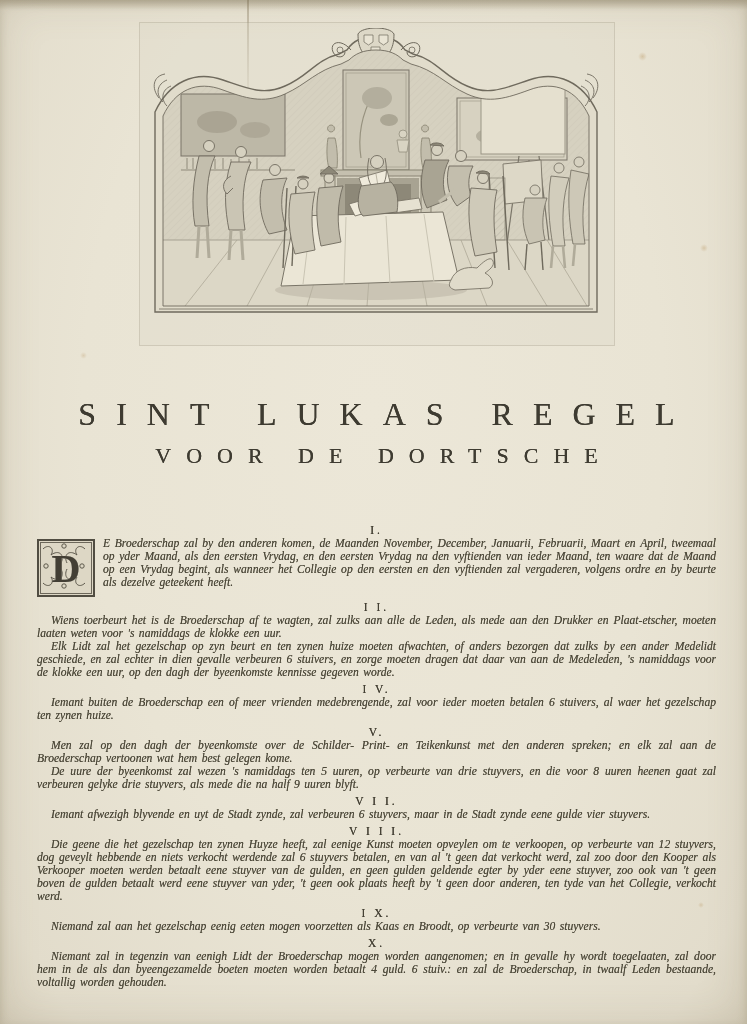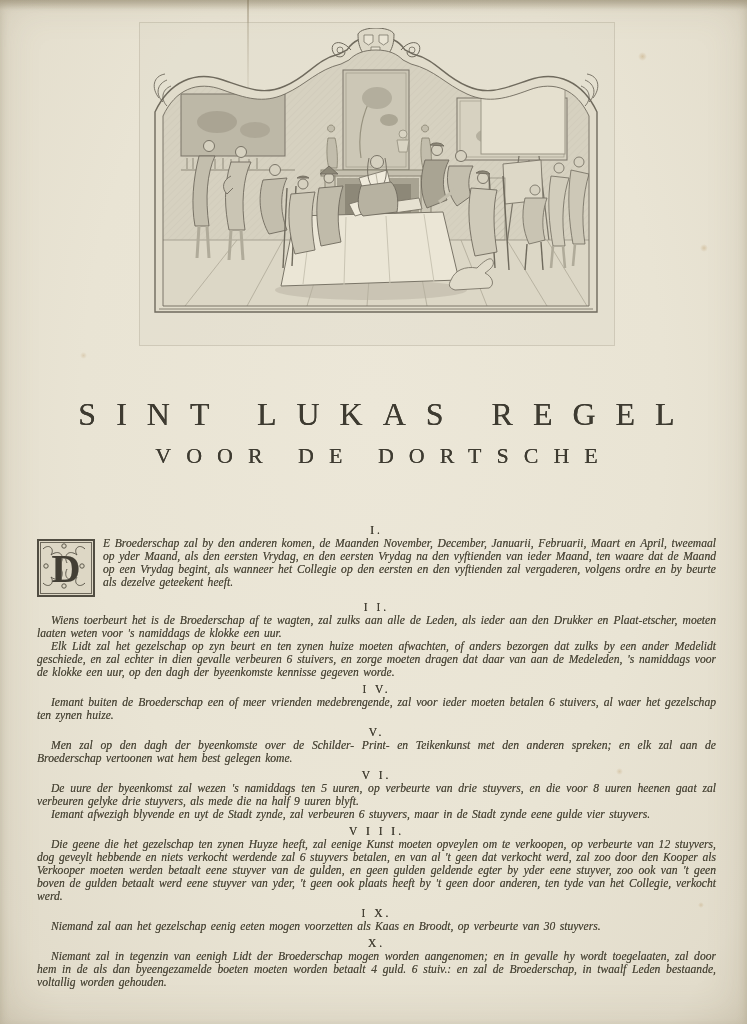--- a/index.html
+++ b/index.html
@@ -268,33 +268,33 @@
               <circle cx="43" cy="25" r="2.2"></circle>
             <circle cx="25" cy="5" r="2.2"></circle>
               <circle cx="25" cy="45" r="2.2"></circle>
           </g>
         </svg>
         <span class="dropcap-letter">D</span>
       </span><span>E Broederschap zal by den anderen komen, de Maanden November, December, Januarii, Februarii, Maart en April, tweemaal op yder Maand, als den eersten Vrydag, en den eersten Vrydag na den vyftienden van ieder Maand, ten waare dat de Maand op een Vrydag begint, als wanneer het Collegie op den eersten en den vyftienden zal vergaderen, volgens ordre en by beurte als dezelve geteekent heeft.</span>
     </p>
 
     <div class="art-head">I I.</div>
-    <p class="art-body">Wiens toerbeurt het is de Broederschap af te wagten, zal zulks aan alle de Leden, als ieder aan den Drukker en Plaat-etscher, moeten laaten weten voor 's namiddags de klokke een uur.</p>
+    <p class="art-body">Wiens toerbeurt het is de Broederschap af te wagten, zal zulks aan alle de Leden, als mede aan den Drukker en Plaat-etscher, moeten laaten weten voor 's namiddags de klokke een uur.</p>
 
     <p class="art-body">Elk Lidt zal het gezelschap op zyn beurt en ten zynen huize moeten afwachten, of anders bezorgen dat zulks by een ander Medelidt geschiede, en zal echter in dien gevalle verbeuren 6 stuivers, en zorge moeten dragen dat daar van aan de Medeleden, 's namiddags voor de klokke een uur, op den dagh der byeenkomste kennisse gegeven worde.</p>
 
     <div class="art-head">I V.</div>
     <p class="art-body">Iemant buiten de Broederschap een of meer vrienden medebrengende, zal voor ieder moeten betalen 6 stuivers, al waer het gezelschap ten zynen huize.</p>
 
     <div class="art-head">V.</div>
     <p class="art-body">Men zal op den dagh der byeenkomste over de Schilder- Print- en Teikenkunst met den anderen spreken; en elk zal aan de Broederschap vertoonen wat hem best gelegen kome.</p>
 
-    <div class="art-head">V I.</div>
     <p class="art-body">De uure der byeenkomst zal wezen 's namiddags ten 5 uuren, op verbeurte van drie stuyvers, en die voor 8 uuren heenen gaat zal verbeuren gelyke drie stuyvers, als mede die na half 9 uuren blyft.</p>
 
+    <div class="art-head">V I I.</div>
     <p class="art-body">Iemant afwezigh blyvende en uyt de Stadt zynde, zal verbeuren 6 stuyvers, maar in de Stadt zynde eene gulde vier stuyvers.</p>
 
     <div class="art-head">V I I I.</div>
     <p class="art-body">Die geene die het gezelschap ten zynen Huyze heeft, zal eenige Kunst moeten opveylen om te verkoopen, op verbeurte van 12 stuyvers, dog geveylt hebbende en niets verkocht werdende zal 6 stuyvers betalen, en van al 't geen dat verkocht werd, zal zoo door den Kooper als Verkooper moeten werden betaalt eene stuyver van de gulden, en geen gulden geldende egter by yder eene stuyver, zoo ook van 't geen boven de gulden betaalt werd eene stuyver van yder, 't geen ook plaats heeft by 't geen door anderen, ten tyde van het Collegie, verkocht werd.</p>
 
     <div class="art-head">I X.</div>
     <p class="art-body">Niemand zal aan het gezelschap eenig eeten mogen voorzetten als Kaas en Broodt, op verbeurte van 30 stuyvers.</p>
 
     <div class="art-head">X.</div>
     <p class="art-body">Niemant zal in tegenzin van eenigh Lidt der Broederschap mogen worden aangenomen; en in gevalle hy wordt toegelaaten, zal door hem in de als dan byeengezamelde boeten moeten worden betaalt 4 guld. 6 stuiv.: en zal de Broederschap, in twaalf Leden bestaande, voltallig worden gehouden.</p>

